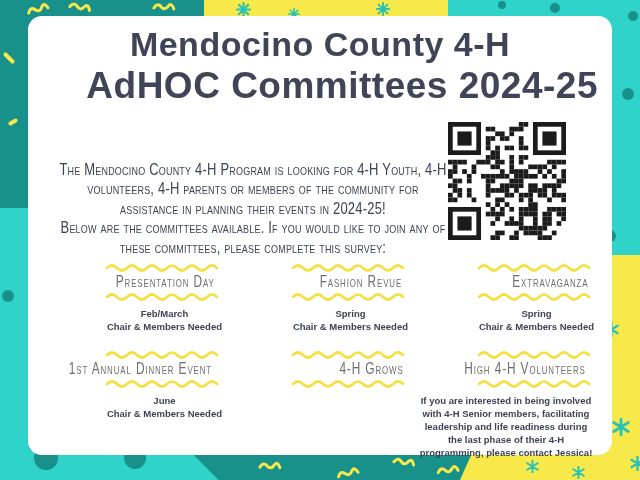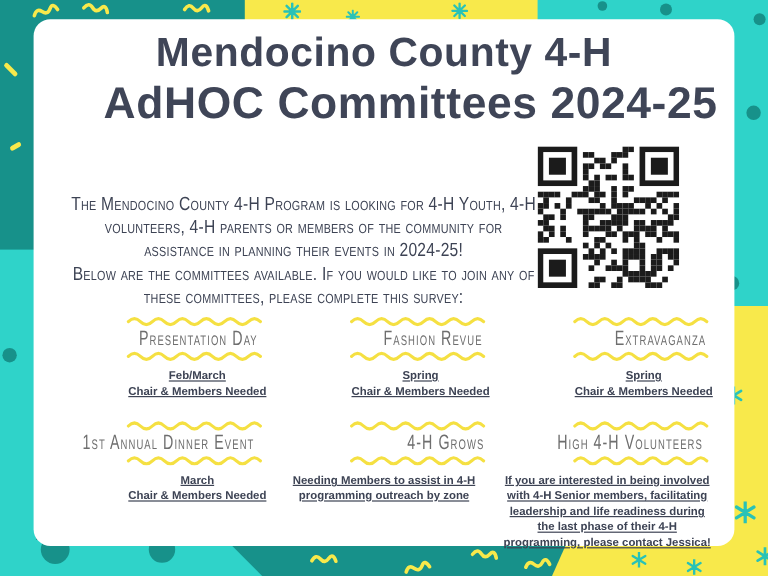--- a/index.html
+++ b/index.html
@@ -43,21 +43,21 @@
 
   .committees{display:grid;grid-template-columns:repeat(3,1fr);column-gap:10px;row-gap:16px;
     margin-top:22px;padding:0 4px;}
   .committee{display:flex;flex-direction:column;align-items:flex-end;text-align:center;}
   .wave{width:118px;height:10px;color:var(--wave_yellow);}
   .wave svg{display:block;width:100%;height:100%;}
   .c-name{display:inline-block;font-variant:small-caps;font-size:13.5px;font-weight:400;
     color:var(--heading_gray);letter-spacing:1px;transform:scale(.88,1.28);margin:2px 0;white-space:nowrap;}
   .c-desc{margin-top:6px;max-width:180px;font-size:9.5px;font-weight:700;line-height:13px;
     color:var(--text_navy);}
-  .c-desc div{margin:0;text-decoration:underline;}
+  .c-desc div{margin:0;}
 </style>
 </head>
 <body>
 
 <div class="canvas">
 
   <div class="patch patch-yellow-top"></div>
   <div class="patch patch-turq-right"></div>
   <div class="patch patch-yellow-br"></div>
   <div class="patch patch-turq-left"></div>
@@ -453,39 +453,38 @@
               <path d="M3 6 Q8 1 13 6 T23 6 T33 6 T43 6 T53 6 T63 6 T73 6 T83 6 T93 6 T103 6 T113 6" fill="none" stroke="currentColor" stroke-width="2.6" stroke-linecap="round"></path>
             </svg>
           </span>
         <span class="c-name">1st Annual Dinner Event</span>
         <span class="wave">
             <svg viewBox="0 0 118 10">
               <path d="M3 6 Q8 1 13 6 T23 6 T33 6 T43 6 T53 6 T63 6 T73 6 T83 6 T93 6 T103 6 T113 6" fill="none" stroke="currentColor" stroke-width="2.6" stroke-linecap="round"></path>
             </svg>
           </span>
         <div class="c-desc">
-          <div>March</div>
+          <div>June</div>
           <div>Chair &amp; Members Needed</div>
         </div>
       </div>
 
       <div class="committee">
         <span class="wave">
             <svg viewBox="0 0 118 10">
               <path d="M3 6 Q8 1 13 6 T23 6 T33 6 T43 6 T53 6 T63 6 T73 6 T83 6 T93 6 T103 6 T113 6" fill="none" stroke="currentColor" stroke-width="2.6" stroke-linecap="round"></path>
             </svg>
           </span>
         <span class="c-name">4-H Grows</span>
         <span class="wave">
             <svg viewBox="0 0 118 10">
               <path d="M3 6 Q8 1 13 6 T23 6 T33 6 T43 6 T53 6 T63 6 T73 6 T83 6 T93 6 T103 6 T113 6" fill="none" stroke="currentColor" stroke-width="2.6" stroke-linecap="round"></path>
             </svg>
           </span>
         <div class="c-desc">
-          <div>Needing Members to assist in 4-H programming outreach by zone</div>
         </div>
       </div>
 
       <div class="committee">
         <span class="wave">
             <svg viewBox="0 0 118 10">
               <path d="M3 6 Q8 1 13 6 T23 6 T33 6 T43 6 T53 6 T63 6 T73 6 T83 6 T93 6 T103 6 T113 6" fill="none" stroke="currentColor" stroke-width="2.6" stroke-linecap="round"></path>
             </svg>
           </span>
         <span class="c-name">High 4-H Volunteers</span>

